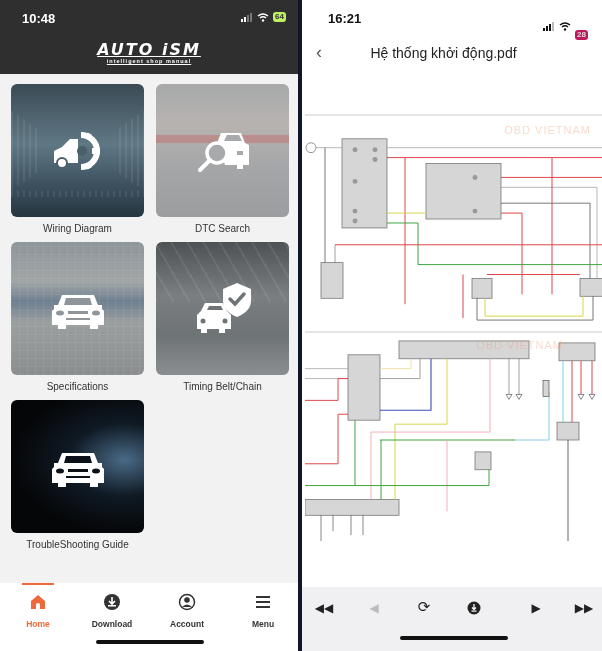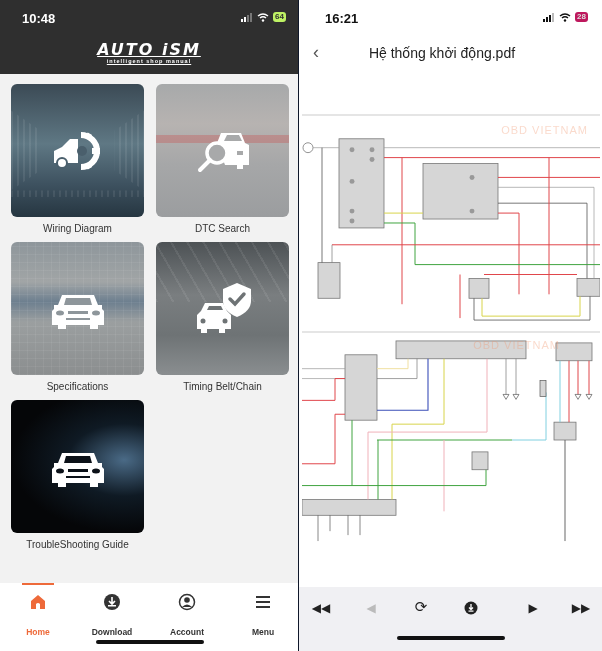--- a/index.html
+++ b/index.html
@@ -32,28 +32,28 @@
   .t4 { background: linear-gradient(180deg,#4d5255 0%,#7a7e80 40%,#6e7375 70%,#8a8e90 100%); }
   .t4::before { content:""; position:absolute; inset:0; background: repeating-linear-gradient(60deg, rgba(255,255,255,0.08) 0 2px, transparent 2px 14px); height:45%; }
   .t5 { background: radial-gradient(ellipse at 85% 45%, #4a6a86 0%, #0f1a24 35%, #050608 70%); }
   .t6 { background: linear-gradient(180deg,#a7a9aa 0%,#b7b3b1 30%,#a6a7a8 60%,#9b9d9f 100%); }
   .t6::before { content:""; position:absolute; left:0; right:0; top:30%; height:8px; background: rgba(200,80,80,0.35); }
 
   .tabbar { position: absolute; left: 0; top: 583px; width: 298px; height: 68px; background: #fff; }
   .tab-indicator { position: absolute; left: 22px; top: 0; width: 32px; height: 2px; background: #ee6a3a; }
   .tab { position: absolute; top: 10px; width: 74px; text-align: center; }
   .tab svg { width: 18px; height: 18px; display: block; margin: 0 auto; }
-  .tab .tl { font-size: 8.5px; font-weight: bold; margin-top: 16px; color: #333; }
+  .tab .tl { font-size: 8.5px; font-weight: bold; margin-top: 8px; color: #333; }
   .tab.active .tl { color: #ee6a3a; }
   .homebar { position: absolute; top: 640px; width: 108px; height: 4px; border-radius: 2px; background: #111; }
 
   
-  .right { position: absolute; left: 298px; top: 0; width: 304px; height: 651px; background: #fff; border-left: 1px solid #0f172a; }
+  .right { position: absolute; left: 298px; top: 0; width: 304px; height: 651px; background: #fff; border-left: 4px solid #0f172a; }
   .right .status .time { color: #111; left: 26px; }
-  .right .batt { background: #be185d; color: #ddd; }
+  .right .batt { background: #be185d; color: #ddd; margin-top: 18px; }
   .navbar { position: absolute; top: 38px; left: 0; right: 0; height: 36px; }
   .back { position: absolute; left: 14px; top: 4px; font-size: 18px; color: #555; }
   .doc-title { position: absolute; left: 0; right: 17px; top: 7px; text-align: center; font-size: 14px; color: #222; }
   .viewer { position: absolute; left: 0; top: 74px; width: 304px; height: 510px; background: #fff; }
   .page { position: absolute; left: 3px; width: 298px; background: #fff; border-top: 2px solid #e5e5e5; }
   .p1 { top: 40px; height: 214px; }
   .p2 { top: 257px; height: 216px; }
   .page svg { width: 100%; height: 100%; display: block; }
   .wm { position: absolute; font-size: 11px; font-weight: normal; letter-spacing: 1px; color: rgba(240,150,110,0.35); }
 

